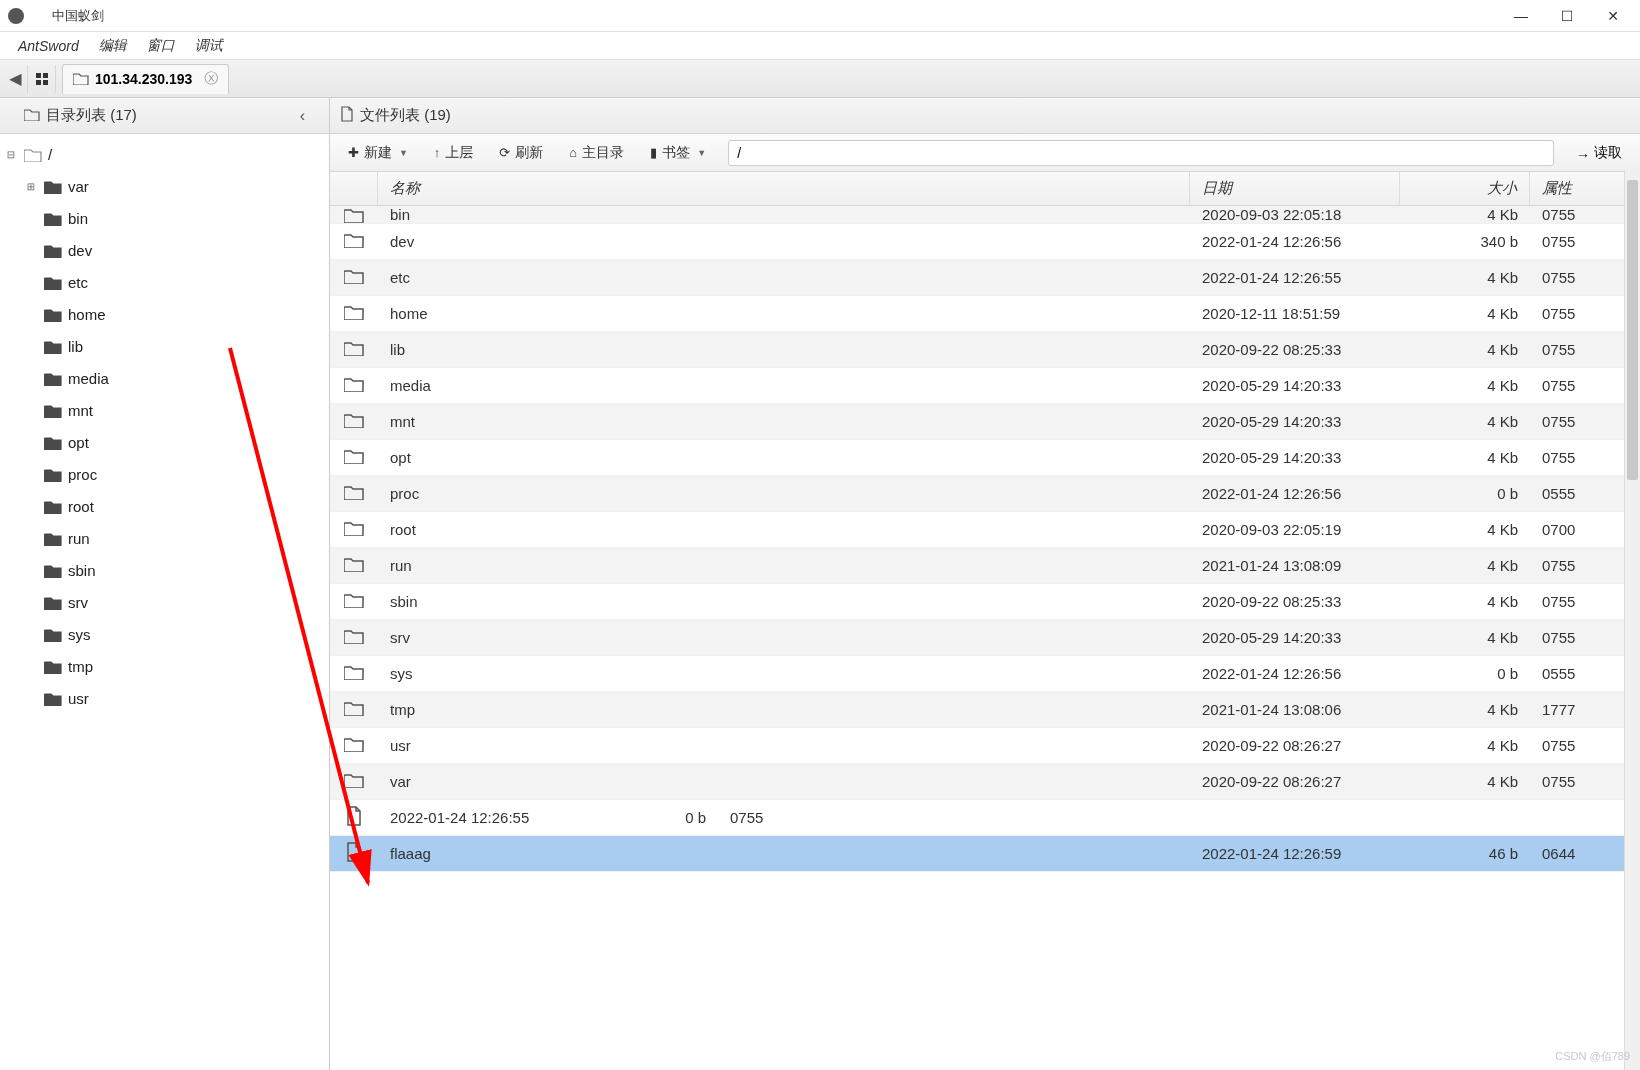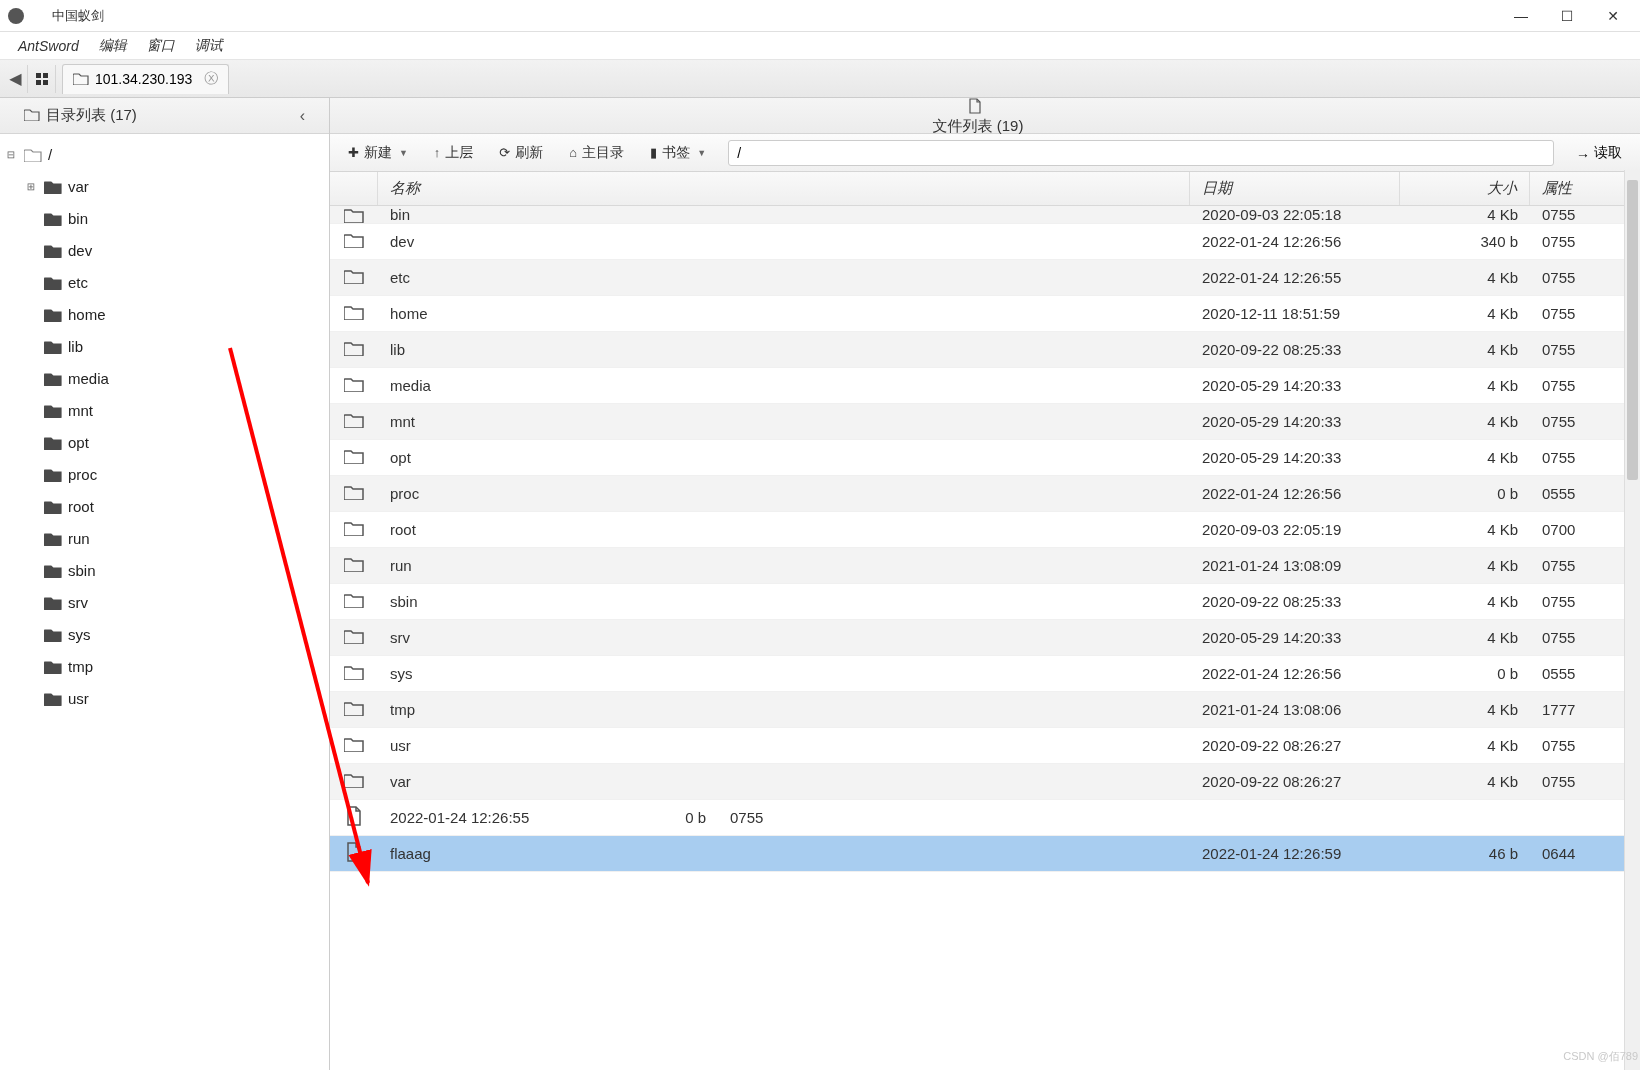--- a/index.html
+++ b/index.html
@@ -32,21 +32,21 @@
 .tree-row { display: flex; align-items: center; height: 32px; padding-left: 4px; font-size: 15px; color: #333; cursor: pointer; }
 .tree-row .toggle { width: 14px; text-align: center; color: #666; font-size: 10px; }
 .tree-row .noexp { width: 14px; display: inline-block; }
 .tree-row .fldicon { margin: 0 6px; }
 .tree-row.root .fldicon { color: #999; }
 .tree-row .label { color: #222; }
 .tree .children .tree-row { padding-left: 24px; }
 .fldicon svg { display: block; }
 
 .rightpanel { flex: 1; display: flex; flex-direction: column; position: relative; }
-.rightpanel .panel-header { padding-left: 10px; flex-direction: column; }
+.rightpanel .panel-header { padding-left: 10px; }
 
 .toolbar { height: 38px; background: linear-gradient(#fcfcfc,#f0f0f0); border-bottom: 1px solid #d5d5d5; display: flex; align-items: center; padding: 0 8px; gap: 6px; }
 .tbtn { display: flex; align-items: center; gap: 5px; padding: 4px 10px; font-size: 14px; color: #333; cursor: pointer; border-radius: 3px; }
 .tbtn .caret { font-size: 9px; color: #666; margin-left: 2px; }
 .tbtn .ico { font-size: 13px; }
 .path-input { flex: 1; height: 26px; border: 1px solid #ccc; border-radius: 3px; padding: 0 8px; font-size: 14px; margin: 0 6px; }
 .read-btn { display: flex; align-items: center; gap: 4px; padding: 4px 10px; font-size: 14px; cursor: pointer; }
 
 .filetable { flex: 1; overflow: auto; position: relative; }
 .ft-head { display: flex; height: 34px; background: linear-gradient(#f9f9f9,#efefef); border-bottom: 1px solid #d8d8d8; position: sticky; top: 0; }
@@ -61,21 +61,21 @@
 .ft-row:nth-child(odd) { background: #f3f3f3; }
 .ft-row.selected { background: #a8cdf0 !important; }
 .ft-row .col { padding: 0 12px; display: flex; align-items: center; }
 .ft-row .col-icon { justify-content: center; }
 .ft-row .col-size { justify-content: flex-end; }
 .ft-row.partial { height: 18px; overflow: hidden; }
 .ft-row.partial .col { align-items: flex-end; padding-bottom: 0; line-height: 10px; }
 
 .arrow-overlay { position: absolute; pointer-events: none; }
 
-.watermark { position: fixed; right: 2px; bottom: 6px; font-size: 11px; color: #c9c9c9; }
+.watermark { position: fixed; right: 10px; bottom: 6px; font-size: 11px; color: #c9c9c9; }
 
 .scrollbar-stub { position: absolute; right: 0; top: 72px; bottom: 0; width: 16px; background: #f0f0f0; border-left: 1px solid #ddd; }
 .scrollbar-stub .thumb { position: absolute; left: 2px; right: 2px; top: 10px; height: 300px; background: #c8c8c8; border-radius: 2px; }
 </style>
 </head>
 <body>
 
 <div class="titlebar">
   <span class="app-icon"></span>
   <span class="title">中国蚁剑</span>
@@ -104,21 +104,21 @@
         <div></div>
         <div></div>
       </span>
   </div>
   <div class="tab">
     <span>
       <svg width="16" height="14" viewBox="0 0 16 14">
           <path d="M1 3h5l2 2h7v8a1 1 0 0 1-1 1H1a1 1 0 0 1-1-1V4a1 1 0 0 1 1-1z" fill="none" stroke="#555" stroke-width="1.2"></path>
         </svg>
     </span>
-    <span style="font-weight:normal">101.34.230.193</span>
+    <span style="font-weight:bold">101.34.230.193</span>
     <span class="close">ⓧ</span>
   </div>
 </div>
 
 <div class="main">
 
   <div class="leftpanel">
     <div class="panel-header">
       <span style="margin-right:6px">
         <svg width="16" height="14" viewBox="0 0 16 14">

